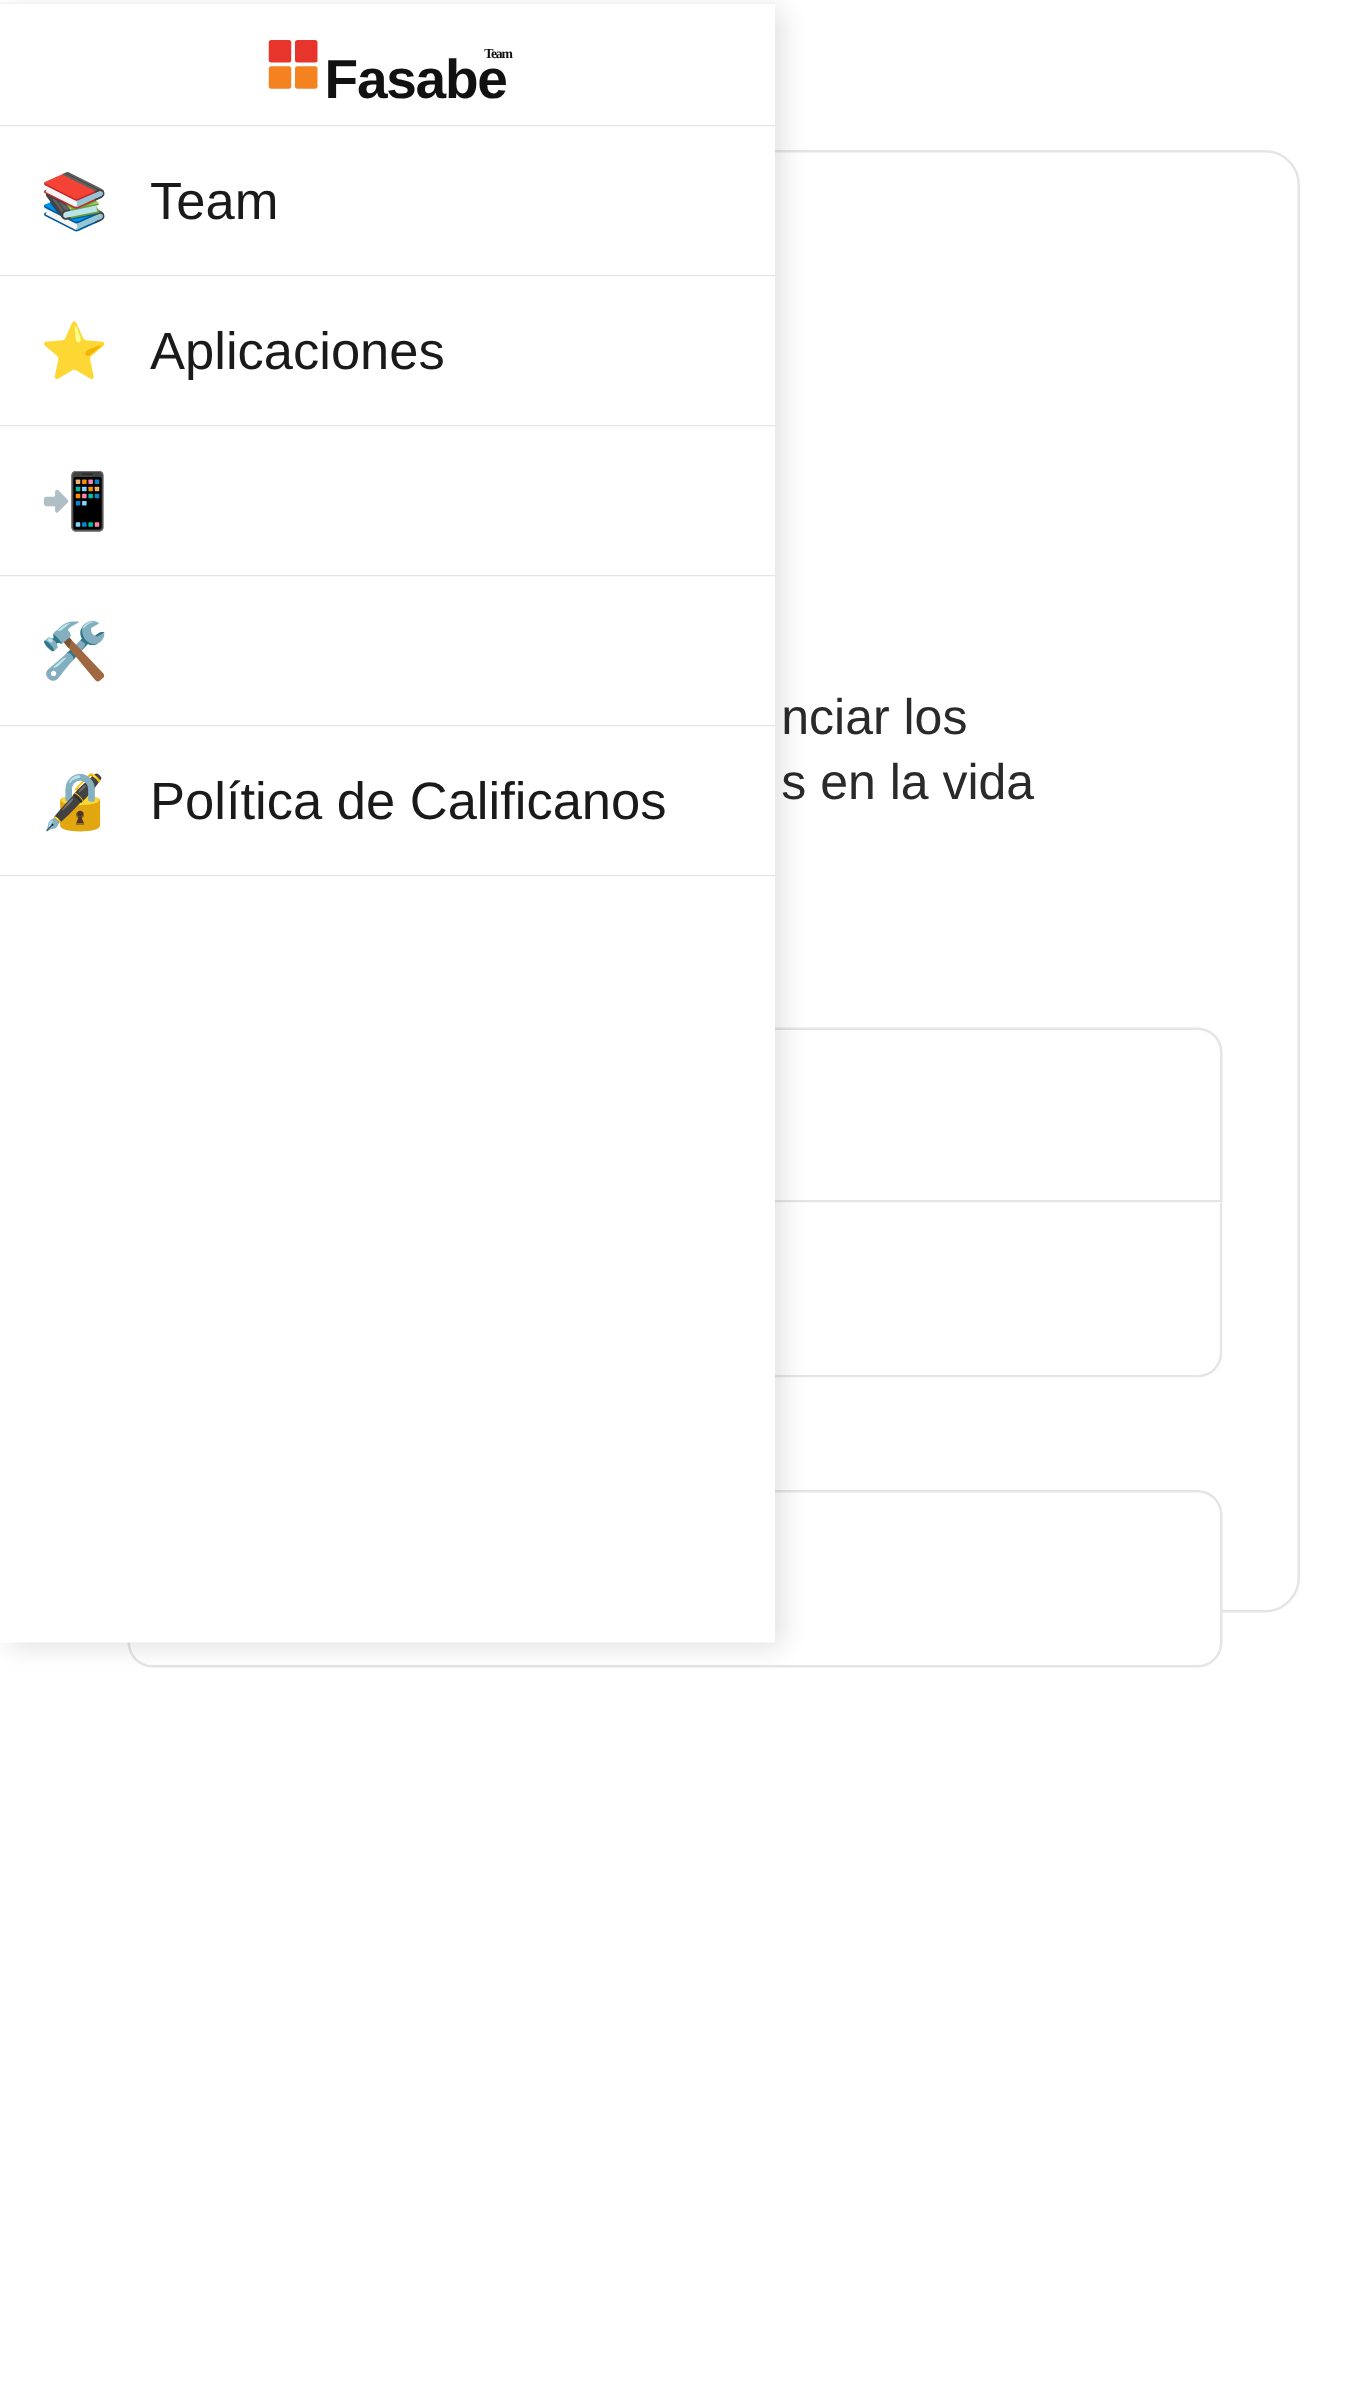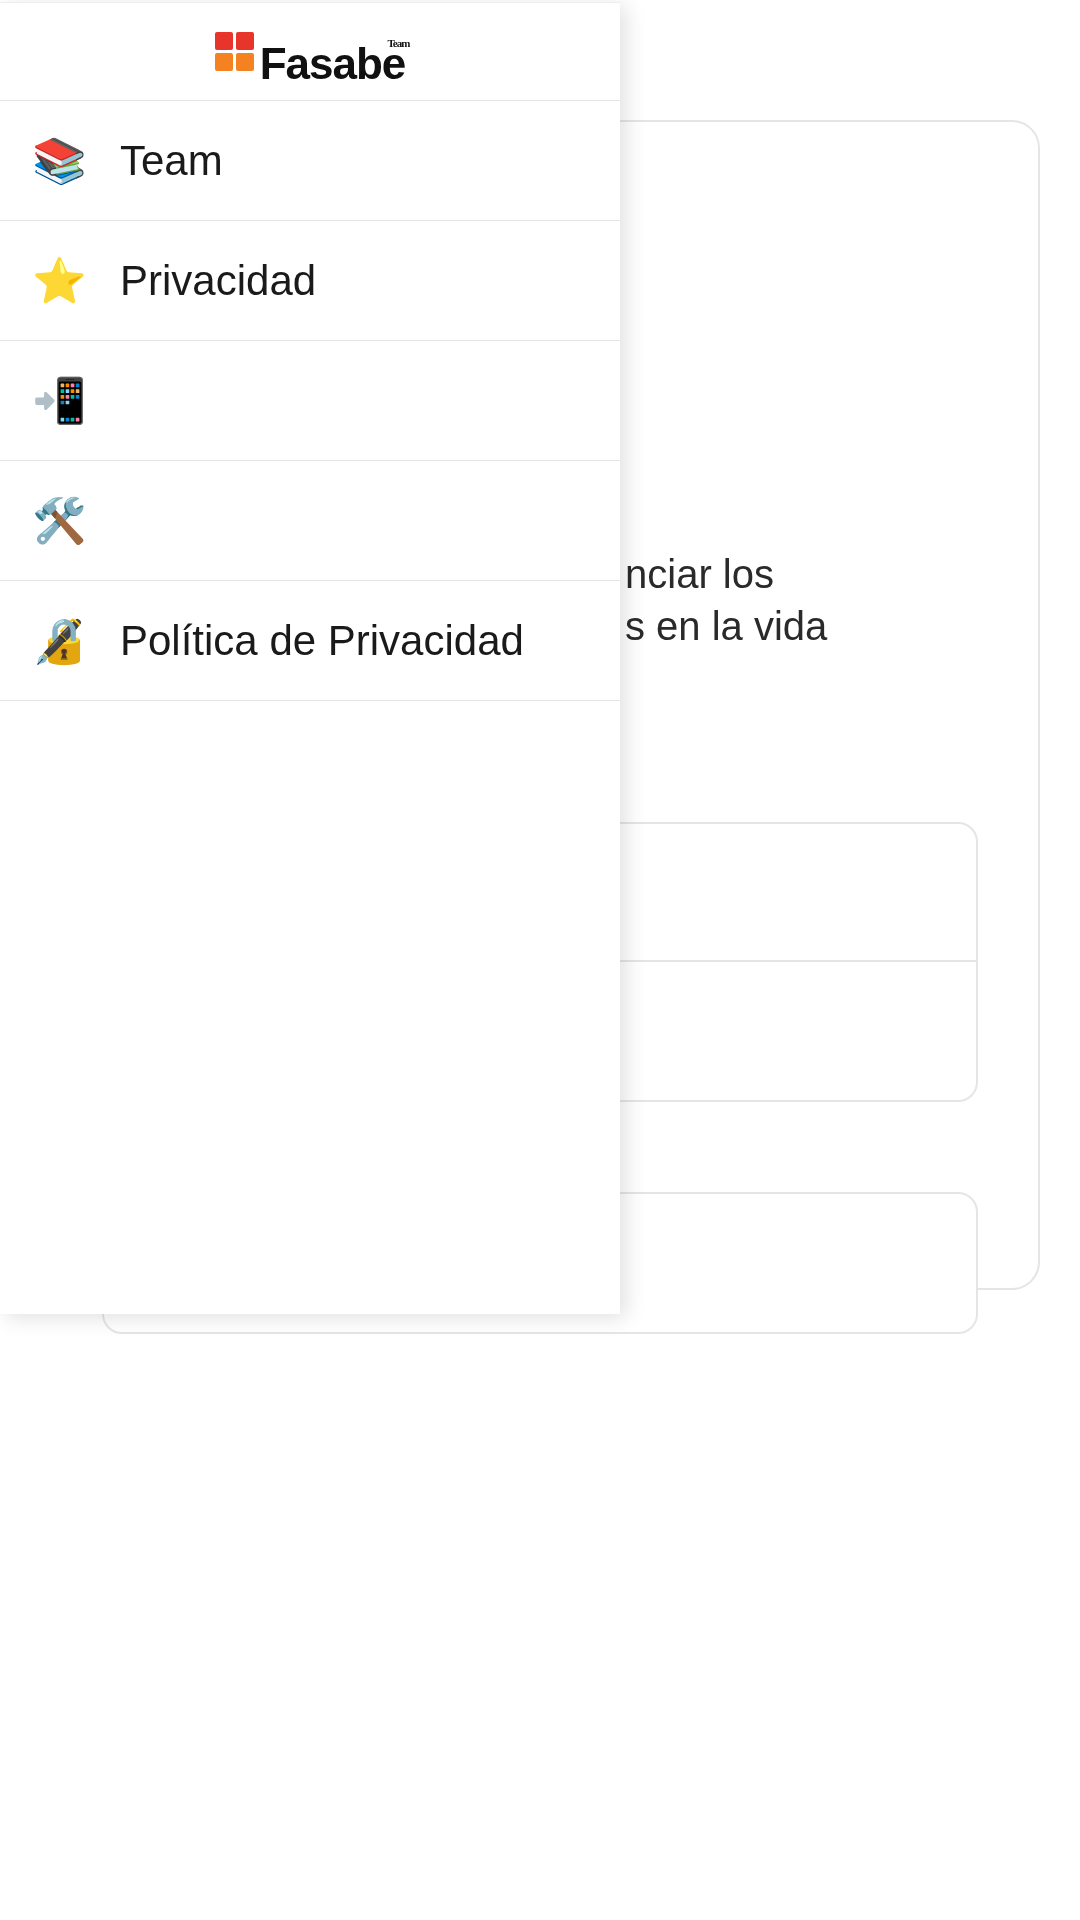--- a/index.html
+++ b/index.html
@@ -170,28 +170,28 @@
     </div>
   </div>
 
   <div class="menu-item">
     <span class="menu-icon">📚</span>
     <span class="menu-label">Team</span>
   </div>
 
   <div class="menu-item">
     <span class="menu-icon">⭐</span>
-    <span class="menu-label">Privacidad</span>
+    <span class="menu-label">Aplicaciones</span>
   </div>
 
   <div class="menu-item">
     <span class="menu-icon">📲</span>
   </div>
 
   <div class="menu-item">
     <span class="menu-icon">🛠️</span>
   </div>
 
   <div class="menu-item">
     <span class="menu-icon">🔏</span>
-    <span class="menu-label">Política de Privacidad</span>
+    <span class="menu-label">Política de Calificanos</span>
   </div>
 </nav>
 
 </body></html>

